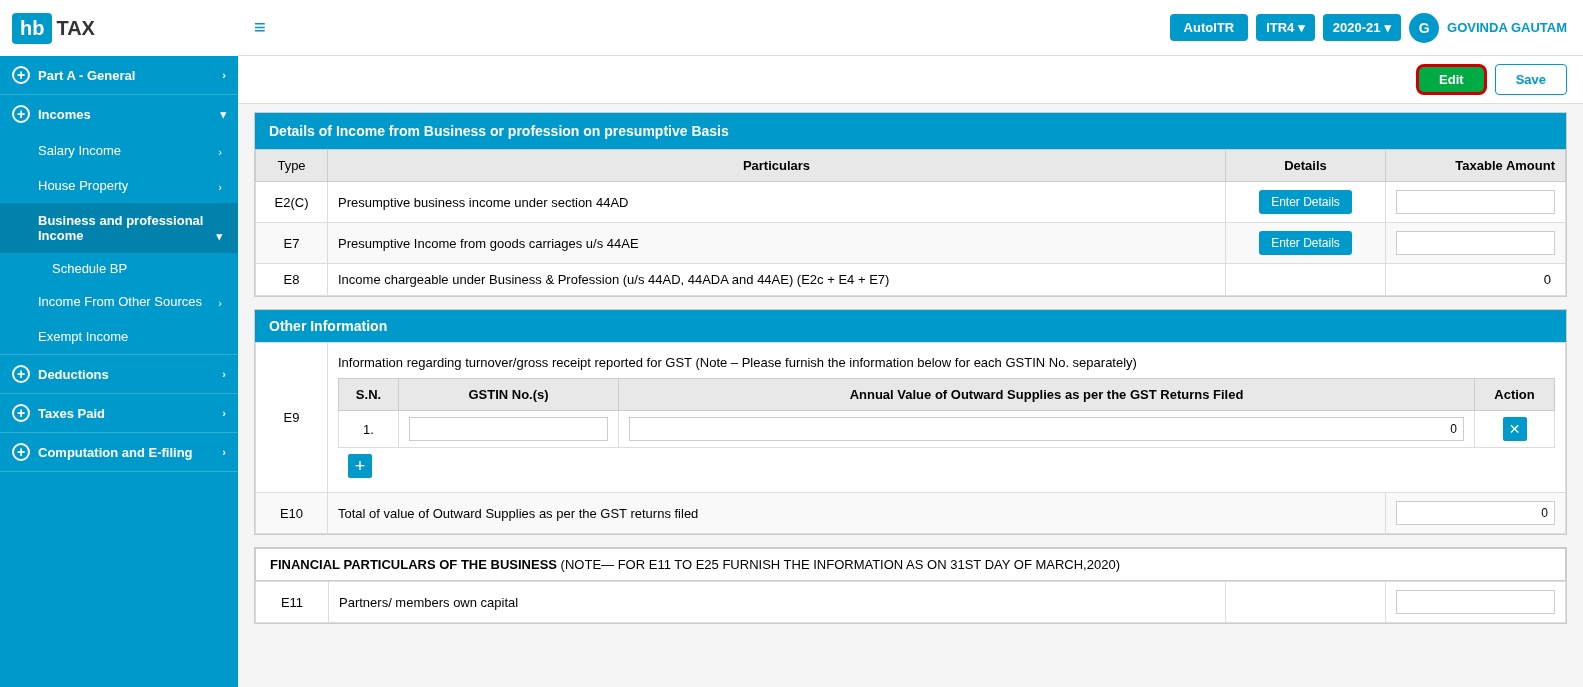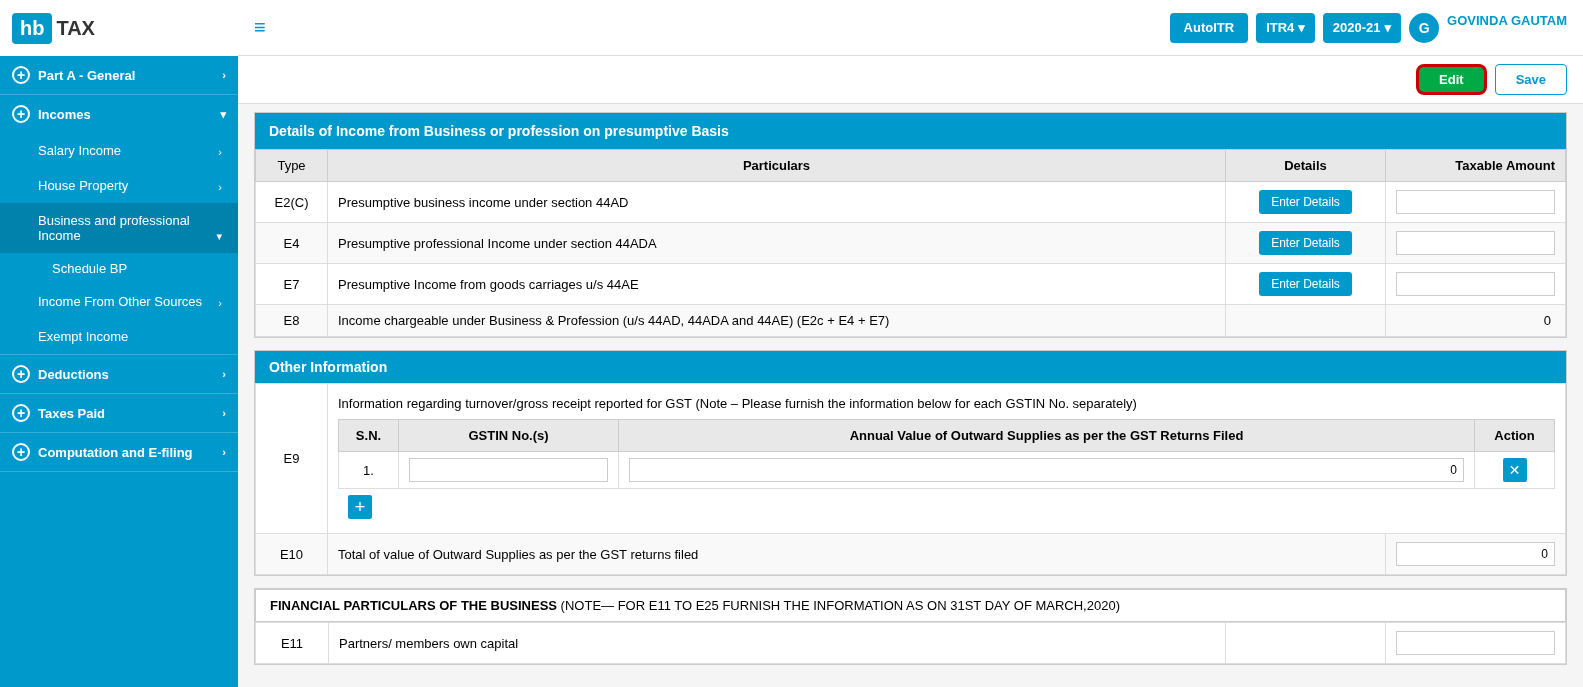--- a/index.html
+++ b/index.html
@@ -66,21 +66,21 @@
     }
     .sidebar-sub-item {
       display: flex;
       align-items: flex-end;
       padding: 10px 16px 10px 38px;
       cursor: pointer;
       font-size: 13px;
     }
     .sidebar-sub-item.active {
       background: rgba(0,0,0,0.15);
-      font-weight: normal;
+      font-weight: bold;
     }
     .sidebar-sub-item .arrow-icon {
       margin-left: auto;
       font-size: 11px;
     }
     .sidebar-child-item {
       padding: 8px 16px 8px 52px;
       cursor: pointer;
       font-size: 12px;
     }
@@ -96,21 +96,21 @@
       background: white;
       height: 56px;
       display: flex;
       align-items: center;
       padding: 0 16px;
       border-bottom: 1px solid #ddd;
       justify-content: space-between;
     }
     .topbar-left { display: flex; align-items: center; }
     .hamburger { font-size: 20px; color: #0099cc; cursor: pointer; margin-right: 16px; }
-    .topbar-right { display: flex; gap: 8px; }
+    .topbar-right { display: flex; align-items: center; gap: 8px; }
     .topbar-btn {
       background: #0099cc;
       color: white;
       border: none;
       padding: 6px 14px;
       border-radius: 4px;
       cursor: pointer;
       font-size: 13px;
       font-weight: bold;
     }
@@ -414,26 +414,20 @@
             <th class="type-cell">Type</th>
             <th class="particulars-cell">Particulars</th>
             <th class="details-cell">Details</th>
             <th class="amount-cell">Taxable Amount</th>
           </tr>
         </thead>
         <tbody id="income-tbody">
         <tr>
               <td class="type-cell">E2(C)</td>
               <td class="particulars-cell">Presumptive business income under section 44AD</td>
-              <td class="details-cell"><button class="enter-details-btn">Enter Details</button></td>
-              <td class="amount-cell"><input class="amount-input" type="text" style=""></td>
-            </tr>
-            <tr>
-              <td class="type-cell">E4</td>
-              <td class="particulars-cell">Presumptive professional Income under section 44ADA</td>
               <td class="details-cell"><button class="enter-details-btn">Enter Details</button></td>
               <td class="amount-cell"><input class="amount-input" type="text" style=""></td>
             </tr>
             <tr>
               <td class="type-cell">E7</td>
               <td class="particulars-cell">Presumptive Income from goods carriages u/s 44AE</td>
               <td class="details-cell"><button class="enter-details-btn">Enter Details</button></td>
               <td class="amount-cell"><input class="amount-input" type="text" style=""></td>
             </tr>
             <tr>

